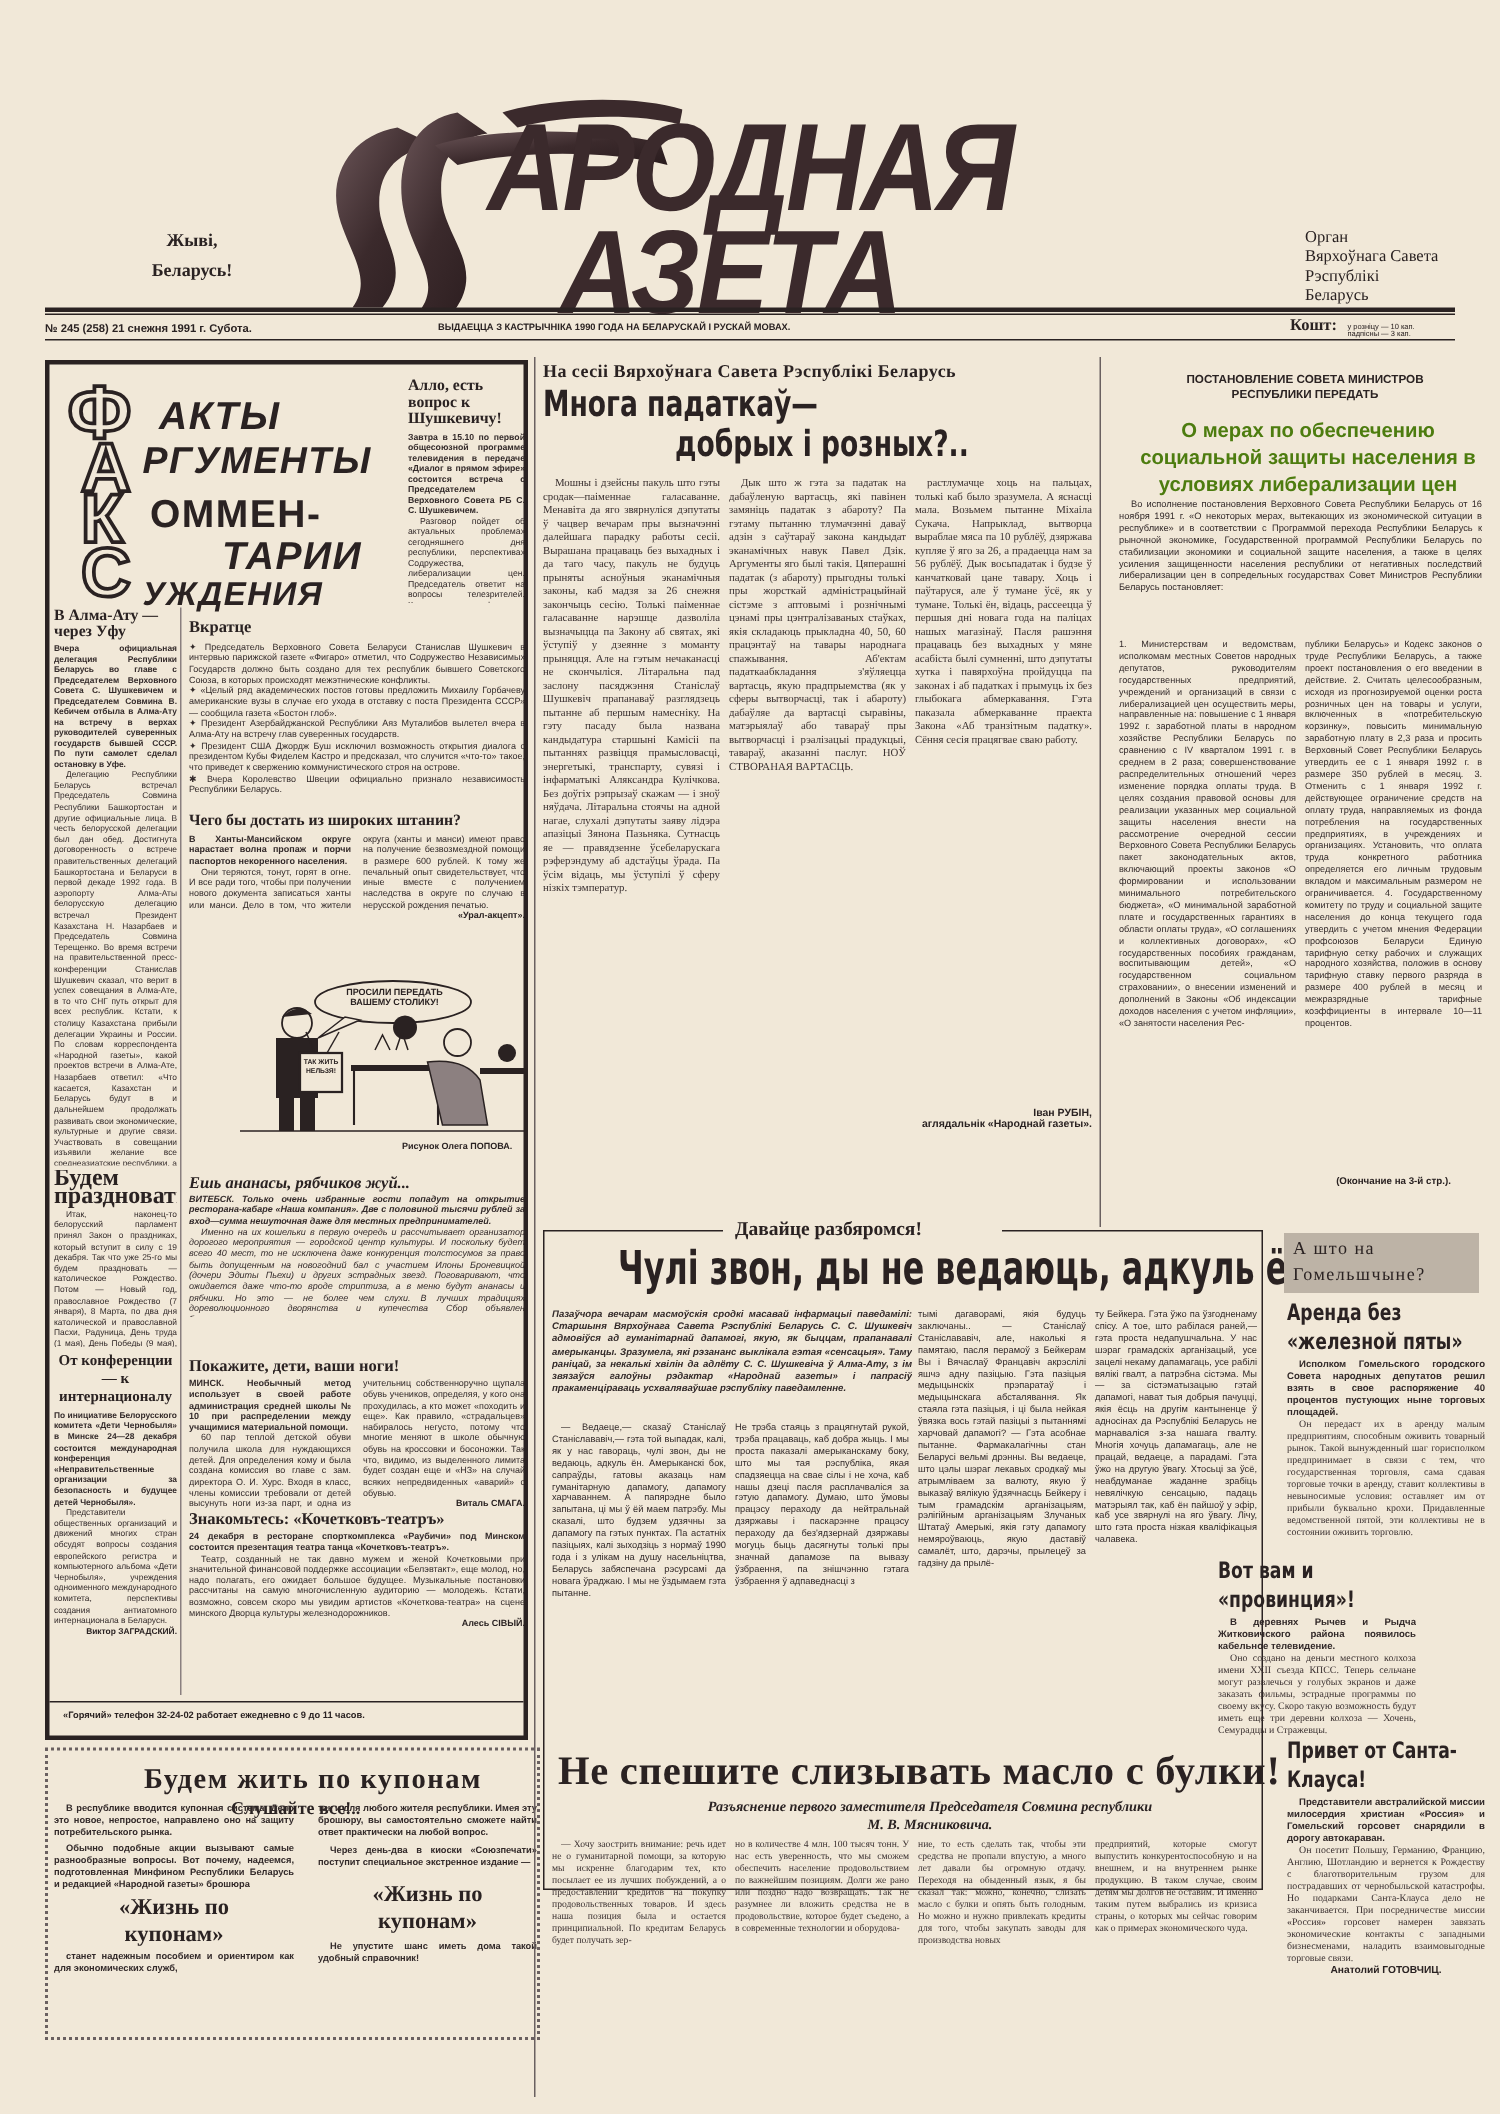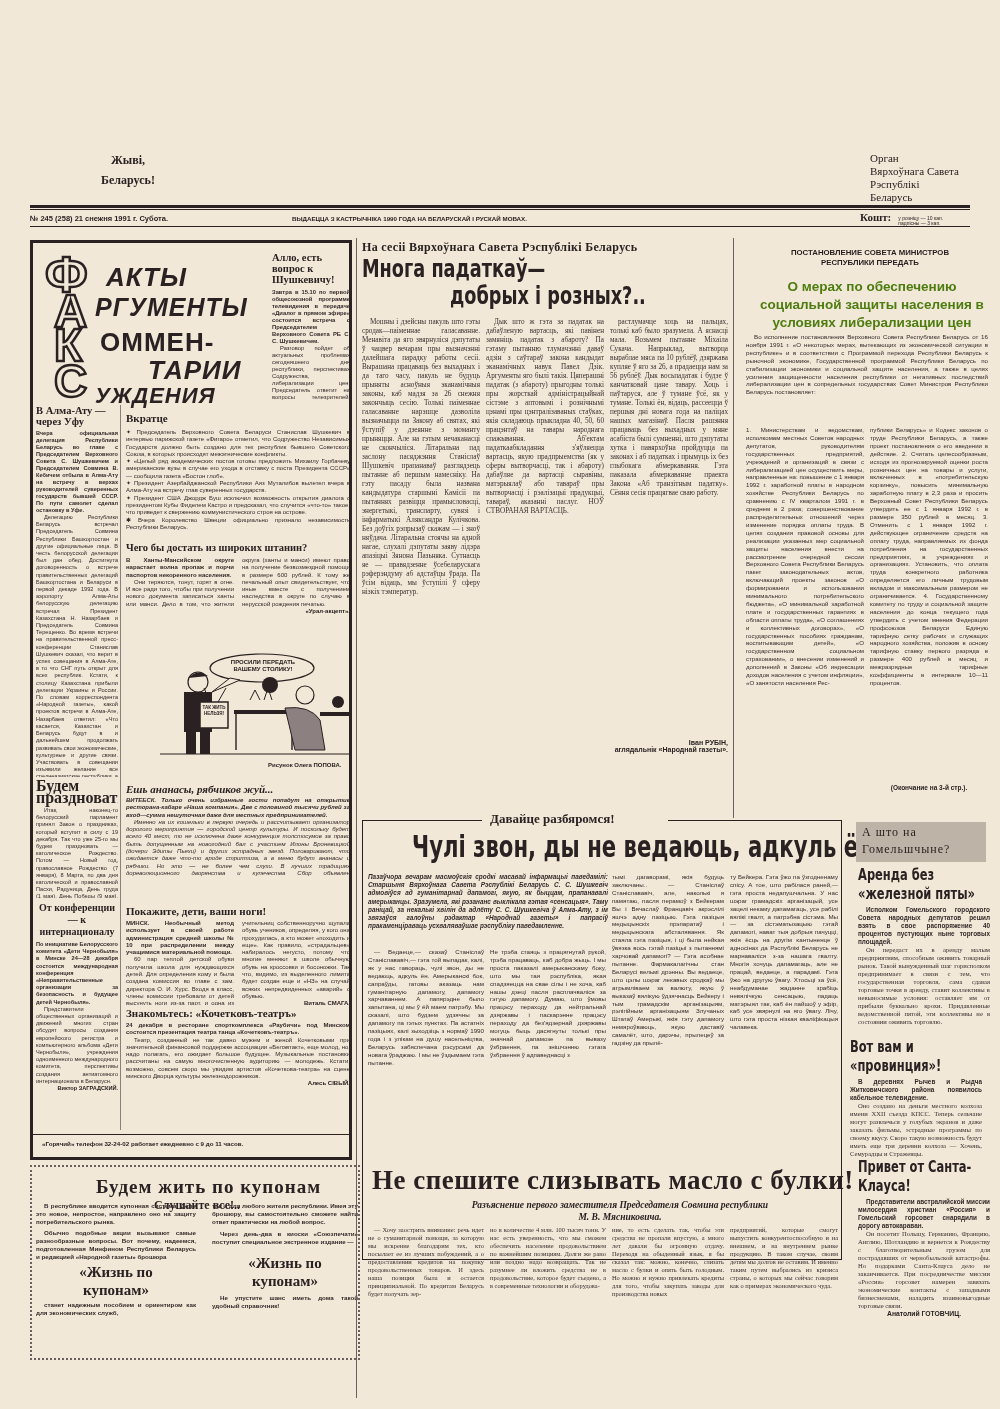--- a/index.html
+++ b/index.html
@@ -29,20 +29,38 @@
 </style>
 </head>
 <body>
 
 <div class="abs" style="left:0;top:0;width:1000px;height:230px;">
   <div class="abs serif bold" style="left:88px;top:150px;font-size:12px;line-height:20px;text-align:center;width:80px;">
     <div>Жыві,</div>
     <div>Беларусь!</div>
   </div>
 
+  <div class="mast-title">
+
+    <svg class="abs" style="left:0;top:0" width="260" height="160" viewBox="0 0 260 160">
+      <defs>
+        <linearGradient id="g1" x1="0" y1="0" x2="1" y2="1">
+          <stop offset="0" stop-color="#6b5558"></stop>
+          <stop offset="0.5" stop-color="#3b2a2c"></stop>
+          <stop offset="1" stop-color="#2a1c1e"></stop>
+        </linearGradient>
+      </defs>
+      <path d="M70 30 C40 35 25 60 30 85 C35 110 55 130 40 150 L60 150 C80 125 60 105 58 85 C56 60 70 45 95 42 Z" fill="url(#g1)"></path>
+      <path d="M110 20 C80 25 68 55 74 85 C80 115 100 132 85 152 L108 152 C128 125 104 105 100 82 C96 55 105 38 130 34 Z" fill="url(#g1)"></path>
+      <path d="M95 42 C130 30 200 30 245 40 L250 55 C210 45 150 45 110 55 Z" fill="url(#g1)"></path>
+      <path d="M140 20 C170 10 230 8 260 18 L258 28 C228 20 180 22 150 30 Z" fill="#3b2a2c"></path>
+    </svg>
+    <div class="mast-word" style="left:130px;top:10px;font-size:72px;transform:scaleY(1.15);transform-origin:left top;">АРОДНАЯ</div>
+    <div class="mast-word" style="left:178px;top:82px;font-size:72px;transform:scaleY(1.1);transform-origin:left top;">АЗЕТА</div>
+  </div>
 
   <div class="abs serif" style="left:870px;top:152px;font-size:11px;line-height:13px;">
     <div>Орган</div>
     <div>Вярхоўнага Савета</div>
     <div>Рэспублікі</div>
     <div>Беларусь</div>
   </div>
 
   <div class="rule" style="left:30px;top:205px;width:940px;height:3px;"></div>
   <div class="rule" style="left:30px;top:209px;width:940px;height:1px;"></div>
@@ -234,21 +252,21 @@
 <div class="col body-text" style="left:612px;top:1226px;width:112px;height:75px;font-size:6.4px;line-height:8px;">ние, то есть сделать так, чтобы эти средства не пропали впустую, а много лет давали бы огромную отдачу. Переходя на обыденный язык, я бы сказал так: можно, конечно, слизать масло с булки и опять быть голодным. Но можно и нужно привлекать кредиты для того, чтобы закупать заводы для производства новых</div>
 <div class="col body-text" style="left:730px;top:1226px;width:108px;height:75px;font-size:6.4px;line-height:8px;">предприятий, которые смогут выпустить конкурентоспособную и на внешнем, и на внутреннем рынке продукцию. В таком случае, своим детям мы долгов не оставим. И именно таким путем выбрались из кризиса страны, о которых мы сейчас говорим как о примерах экономического чуда.</div>
 
 <div class="abs grey-box" style="left:856px;top:822px;width:130px;height:40px;"></div>
 <div class="abs serif" style="left:862px;top:824px;width:120px;font-size:12px;line-height:17px;letter-spacing:1px;color:#2a2222;">А што на Гомельшчыне?</div>
 <div class="col" style="left:858px;top:866px;width:132px;height:170px;">
   <div class="cond bold" style="font-size:15px;line-height:19px;transform:scaleX(0.85);transform-origin:left top;width:150px;margin-bottom:2px;">Аренда без «железной пяты»</div>
   <div class="body-sans bold" style="font-size:6.4px;line-height:8px;text-indent:8px;">Исполком Гомельского городского Совета народных депутатов решил взять в свое распоряжение 40 процентов пустующих ныне торговых площадей.</div>
   <p class="body-text" style="font-size:6.6px;line-height:8px;">Он передаст их в аренду малым предприятиям, способным оживить товарный рынок. Такой вынужденный шаг горисполком предпринимает в связи с тем, что государственная торговля, сама сдавая торговые точки в аренду, ставит коллективы в невыносимые условия: оставляет им от прибыли буквально крохи. Придавленные ведомственной пятой, эти коллективы не в состоянии оживить торговлю.</p>
 </div>
-<div class="col" style="left:850px;top:1038px;width:132px;height:120px;">
+<div class="col" style="left:812px;top:1038px;width:132px;height:120px;">
   <div class="cond bold" style="font-size:15px;line-height:19px;transform:scaleX(0.85);transform-origin:left top;width:150px;margin-bottom:2px;">Вот вам и «провинция»!</div>
   <div class="body-sans bold" style="font-size:6.4px;line-height:8px;text-indent:8px;">В деревнях Рычев и Рыдча Житковичского района появилось кабельное телевидение.</div>
   <p class="body-text" style="font-size:6.6px;line-height:8px;">Оно создано на деньги местного колхоза имени XXII съезда КПСС. Теперь сельчане могут развлечься у голубых экранов и даже заказать фильмы, эстрадные программы по своему вкусу. Скоро такую возможность будут иметь еще три деревни колхоза — Хочень, Семурадцы и Стражевцы.</p>
 </div>
 <div class="col" style="left:858px;top:1158px;width:132px;height:215px;">
   <div class="cond bold" style="font-size:15px;line-height:19px;transform:scaleX(0.85);transform-origin:left top;width:150px;margin-bottom:2px;">Привет от Санта-Клауса!</div>
   <div class="body-sans bold" style="font-size:6.4px;line-height:8px;text-indent:8px;">Представители австралийской миссии милосердия христиан «Россия» и Гомельский горсовет снарядили в дорогу автокараван.</div>
   <p class="body-text" style="font-size:6.6px;line-height:8px;">Он посетит Польшу, Германию, Францию, Англию, Шотландию и вернется к Рождеству с благотворительным грузом для пострадавших от чернобыльской катастрофы. Но подарками Санта-Клауса дело не заканчивается. При посредничестве миссии «Россия» горсовет намерен завязать экономические контакты с западными бизнесменами, наладить взаимовыгодные торговые связи.</p>
   <div class="byline" style="text-align:center;font-size:6.8px;">Анатолий ГОТОВЧИЦ.</div>
 </div>

